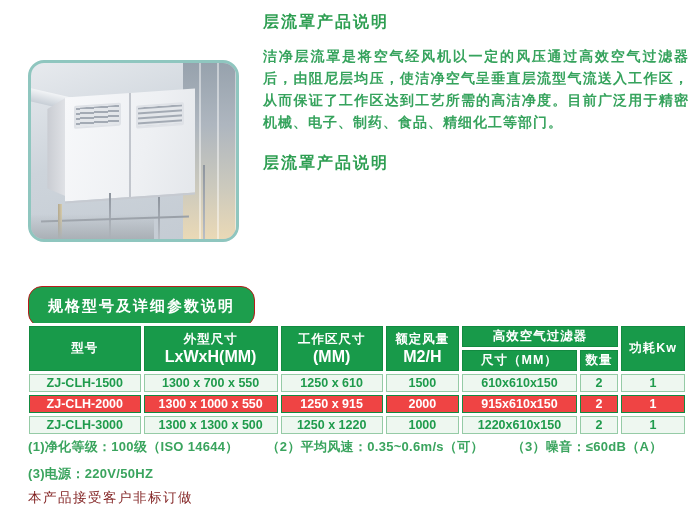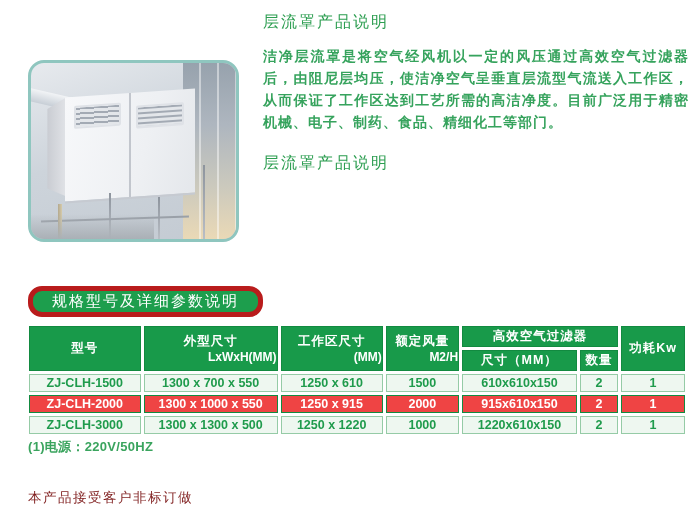--- a/index.html
+++ b/index.html
@@ -54,54 +54,54 @@
   .rod-1 { left: 38%; top: 74%; height: 26%; }
   .rod-2 { left: 62%; top: 76%; height: 24%; }
   .rod-3 { left: 84%; top: 58%; height: 42%; }
   .cross-bar { position: absolute; left: 5%; top: 88%; width: 72%; height: 2px; background: #9aa0a8; transform: rotate(-2deg); }
   .pole-left { position: absolute; left: 13%; top: 80%; width: 4px; height: 20%; background: linear-gradient(90deg, #b4a98e, #d6cbaa); }
   .floor-shadow { position: absolute; left: 0; bottom: 0; width: 60%; height: 14%; background: linear-gradient(180deg, rgba(150,155,160,0), #aab0b6); }
 
   
   .col-right { position: absolute; left: 263px; top: 12px; width: 426px; }
   .section-heading {
-    font-size: 16px; font-weight: normal; color: #2d9e51;
+    font-size: 16px; font-weight: bold; color: #2d9e51;
     letter-spacing: 2px; margin: 0 0 12px;
   }
   .section-body {
     font-size: 14px; font-weight: bold; color: #36a35d;
     line-height: 22px; letter-spacing: 1px; text-align: justify;
     margin: 4px 0 20px;
   }
 
   
   .spec-pill {
     position: absolute; left: 28px; top: 286px;
     background: #1d9e4d; color: #ffffff;
-    font-size: 15px; font-weight: normal; letter-spacing: 2px;
-    padding: 1px 19px; border-radius: 14px;
-    border: 5px solid #b91c1c;
+    font-size: 15px; font-weight: bold; letter-spacing: 2px;
+    padding: 10px 19px; border-radius: 14px;
+    border: 1px solid #b91c1c;
   }
   .spec-table-wrap { position: absolute; left: 26px; top: 323px; width: 662px; }
   table.spec {
     width: 100%; table-layout: fixed;
     border-collapse: separate; border-spacing: 3px;
     background: #ffffff;
   }
   table.spec th, table.spec td {
     text-align: center; vertical-align: middle;
     font-weight: bold; font-size: 12.5px;
     padding: 1px 0; overflow: hidden; white-space: nowrap;
   }
   table.spec th {
     background: #189a4a; color: #ffffff;
     border: 1px solid #128a40; height: 20px;
     letter-spacing: 1px;
   }
-  table.spec th .sub { display: block; font-size: 12px; letter-spacing: 0; text-align: right; }
+  table.spec th .sub { display: block; font-size: 16px; letter-spacing: 0; }
   table.spec td {
     background: #eef7f0; color: #1f9b4c;
     border: 1px solid #95cba6; height: 17px;
   }
   tr.highlight td { background: #ef4444; color: #ffffff; border-color: #128a40; }
 
   
   .notes { position: absolute; left: 28px; top: 438px; width: 660px; color: #3aa45e; font-weight: bold; font-size: 13px; }
   .notes-line { margin-bottom: 9px; letter-spacing: 0.3px; }
   .note-item { display: inline-block; margin-right: 24px; }
@@ -201,17 +201,22 @@
         <td>1220x610x150</td>
         <td>2</td>
         <td>1</td>
       </tr>
     </tbody>
   </table>
 </div>
 
 <div class="notes">
   <div class="notes-line">
-    <span class="note-item">(1)电源：220V/50HZ</span>
+    <span class="note-item">(1)净化等级：100级（ISO 14644）</span>
+    <span class="note-item">（2）平均风速：0.35~0.6m/s（可）</span>
+    <span class="note-item">（3）噪音：≤60dB（A）</span>
   </div>
+  <div class="notes-line">
+    <span class="note-item">(3)电源：220V/50HZ</span>
+  </div>
 </div>
 
 <div class="footer-note">本产品接受客户非标订做</div>
 
 </body></html>

